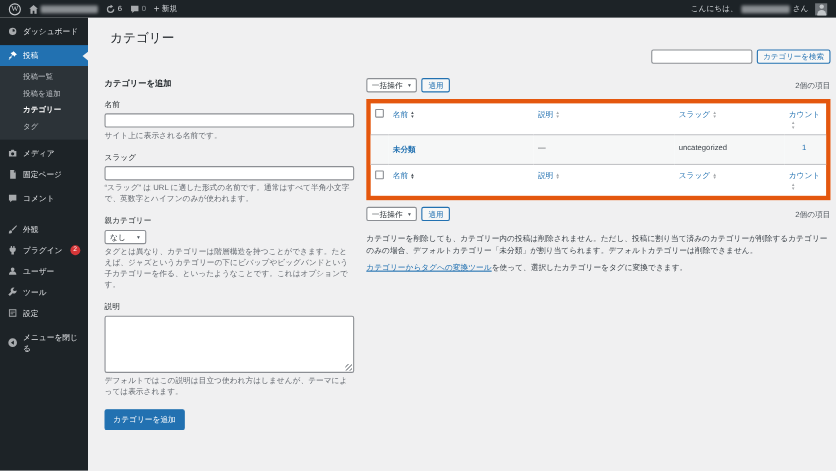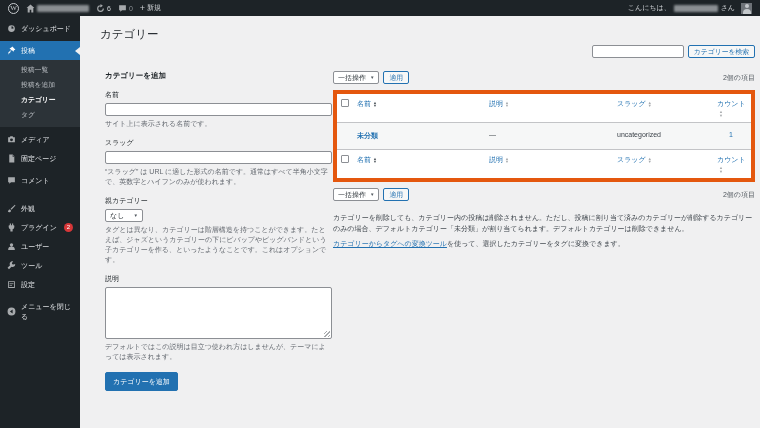--- a/index.html
+++ b/index.html
@@ -56,21 +56,21 @@
   .content { position:absolute; left:80px; top:16px; width:680px; bottom:0; }
   .page-title { position:absolute; left:20px; top:11px; font-size:11.5px;
     font-weight:400; color:#23282d; }
   .search-row { position:absolute; top:29px; right:5px; display:flex; gap:4px; align-items:center; }
   .search-input { width:92px; height:13px; border:1px solid #8c8f94; border-radius:2px;
     background:#fff; font-size:7px; padding:0 3px; }
   .btn-secondary { height:13px; border:1px solid #2271b1; color:#2271b1; background:#f6f7f7;
     border-radius:2px; font-size:6.8px; padding:0 5px; cursor:pointer; white-space:nowrap; }
 
   
-  .form-col { position:absolute; left:25px; top:55px; width:227px; }
+  .form-col { position:absolute; left:15px; top:55px; width:227px; }
   .form-heading { font-weight:bold; font-size:7.5px; color:#1d2327; margin-bottom:9px; }
   .field-label { display:block; color:#1d2327; margin:9px 0 3px; }
   .text-input { width:100%; height:13px; border:1px solid #8c8f94; border-radius:2px;
     background:#fff; font-size:7px; padding:0 3px; }
   .help { color:#646970; line-height:10px; margin-top:3px; }
   .select { display:inline-flex; align-items:center; justify-content:space-between;
     min-width:38px; height:13px; border:1px solid #8c8f94; border-radius:2px;
     background:#fff; padding:0 4px; gap:4px; cursor:pointer; color:#2c3338; }
   .select .chev { font-size:4.5px; color:#50575e; }
   .textarea { width:100%; height:52px; border:1px solid #8c8f94; border-radius:2px;

